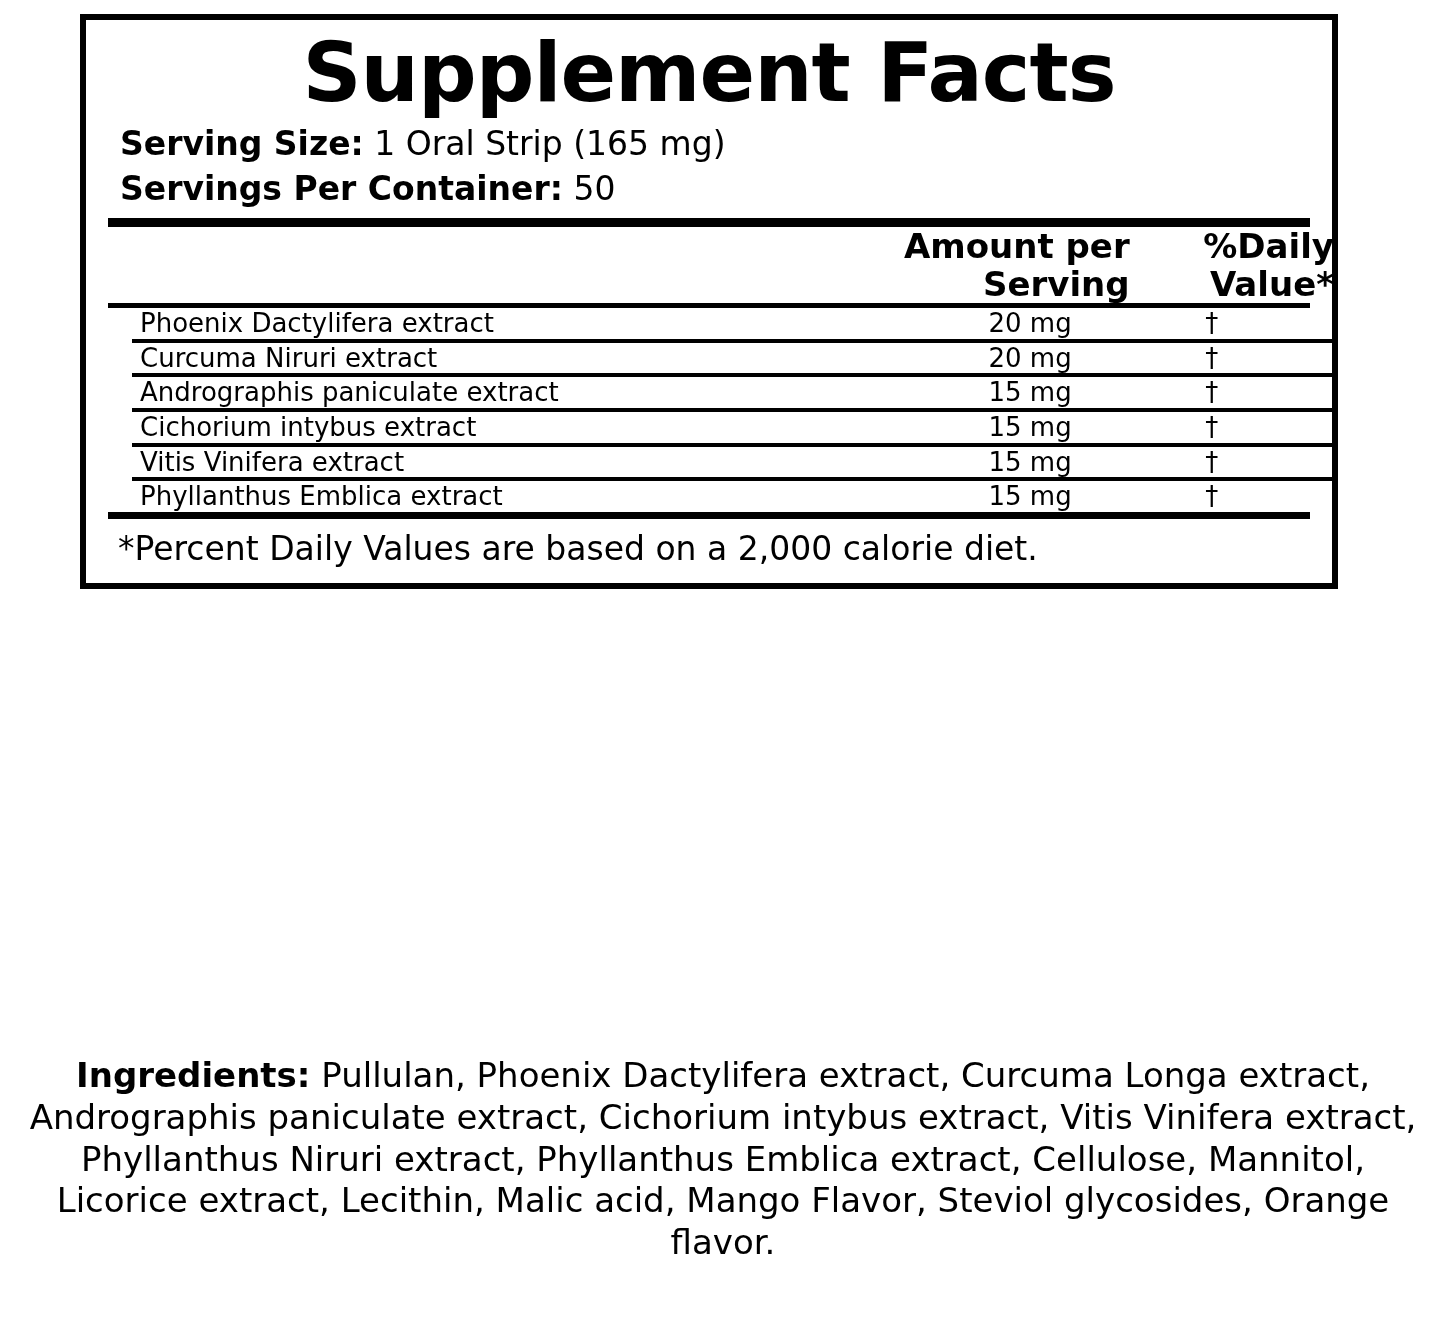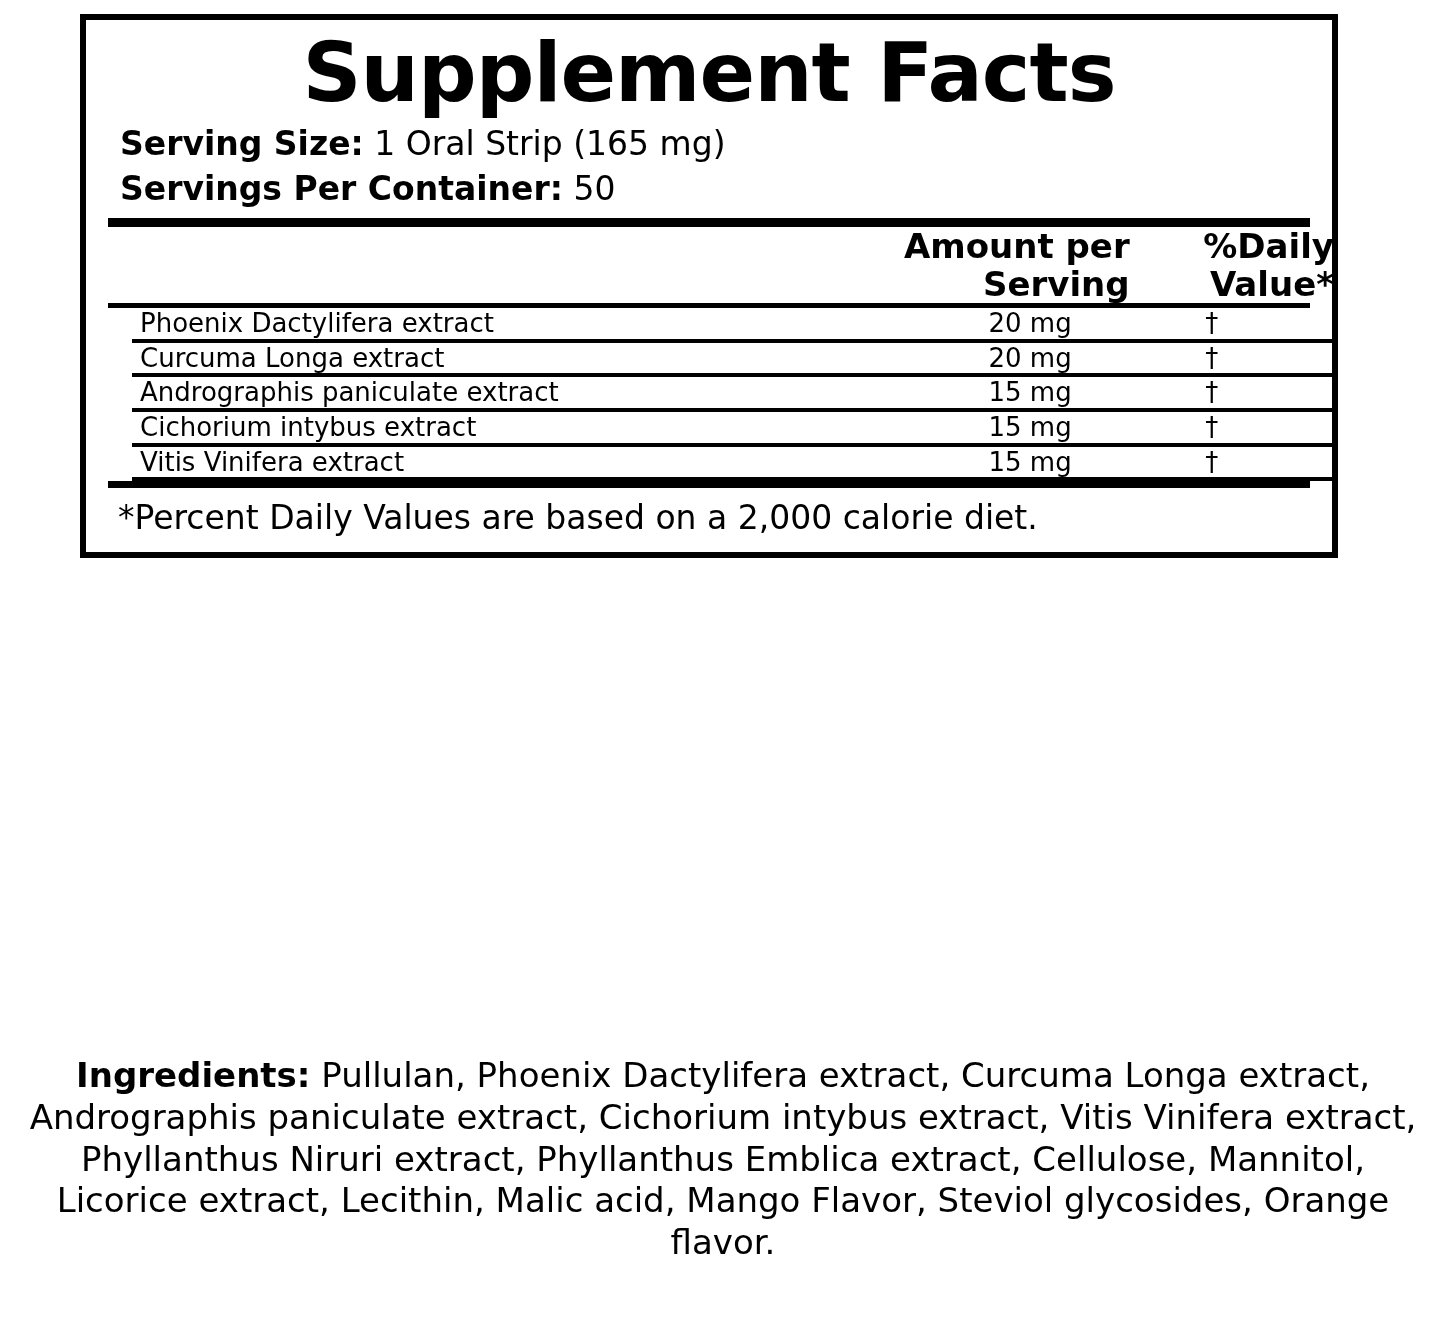--- a/index.html
+++ b/index.html
@@ -150,36 +150,41 @@
     <div class="divider-after-head"></div>
 
     <table class="facts">
       <tbody>
           <tr class="item-row">
         <td class="col-name">Phoenix Dactylifera extract</td>
         <td class="col-amt">20 mg</td>
         <td class="col-dv">†</td>
       </tr>
       <tr class="item-row">
-        <td class="col-name">Curcuma Longa extract</td>
+        <td class="col-name">Curcuma Niruri extract</td>
         <td class="col-amt">20 mg</td>
         <td class="col-dv">†</td>
       </tr>
       <tr class="item-row">
         <td class="col-name">Andrographis paniculate extract</td>
         <td class="col-amt">15 mg</td>
         <td class="col-dv">†</td>
       </tr>
       <tr class="item-row">
         <td class="col-name">Cichorium intybus extract</td>
         <td class="col-amt">15 mg</td>
         <td class="col-dv">†</td>
       </tr>
       <tr class="item-row">
         <td class="col-name">Vitis Vinifera  extract</td>
+        <td class="col-amt">15 mg</td>
+        <td class="col-dv">†</td>
+      </tr>
+      <tr class="item-row last">
+        <td class="col-name">Phyllanthus Emblica extract</td>
         <td class="col-amt">15 mg</td>
         <td class="col-dv">†</td>
       </tr>
     </tbody>
       </table>
 
     <div class="divider-before-foot"></div>
 
     <div class="footnotes">
       <div>*Percent Daily Values are based on a 2,000 calorie diet.</div>

